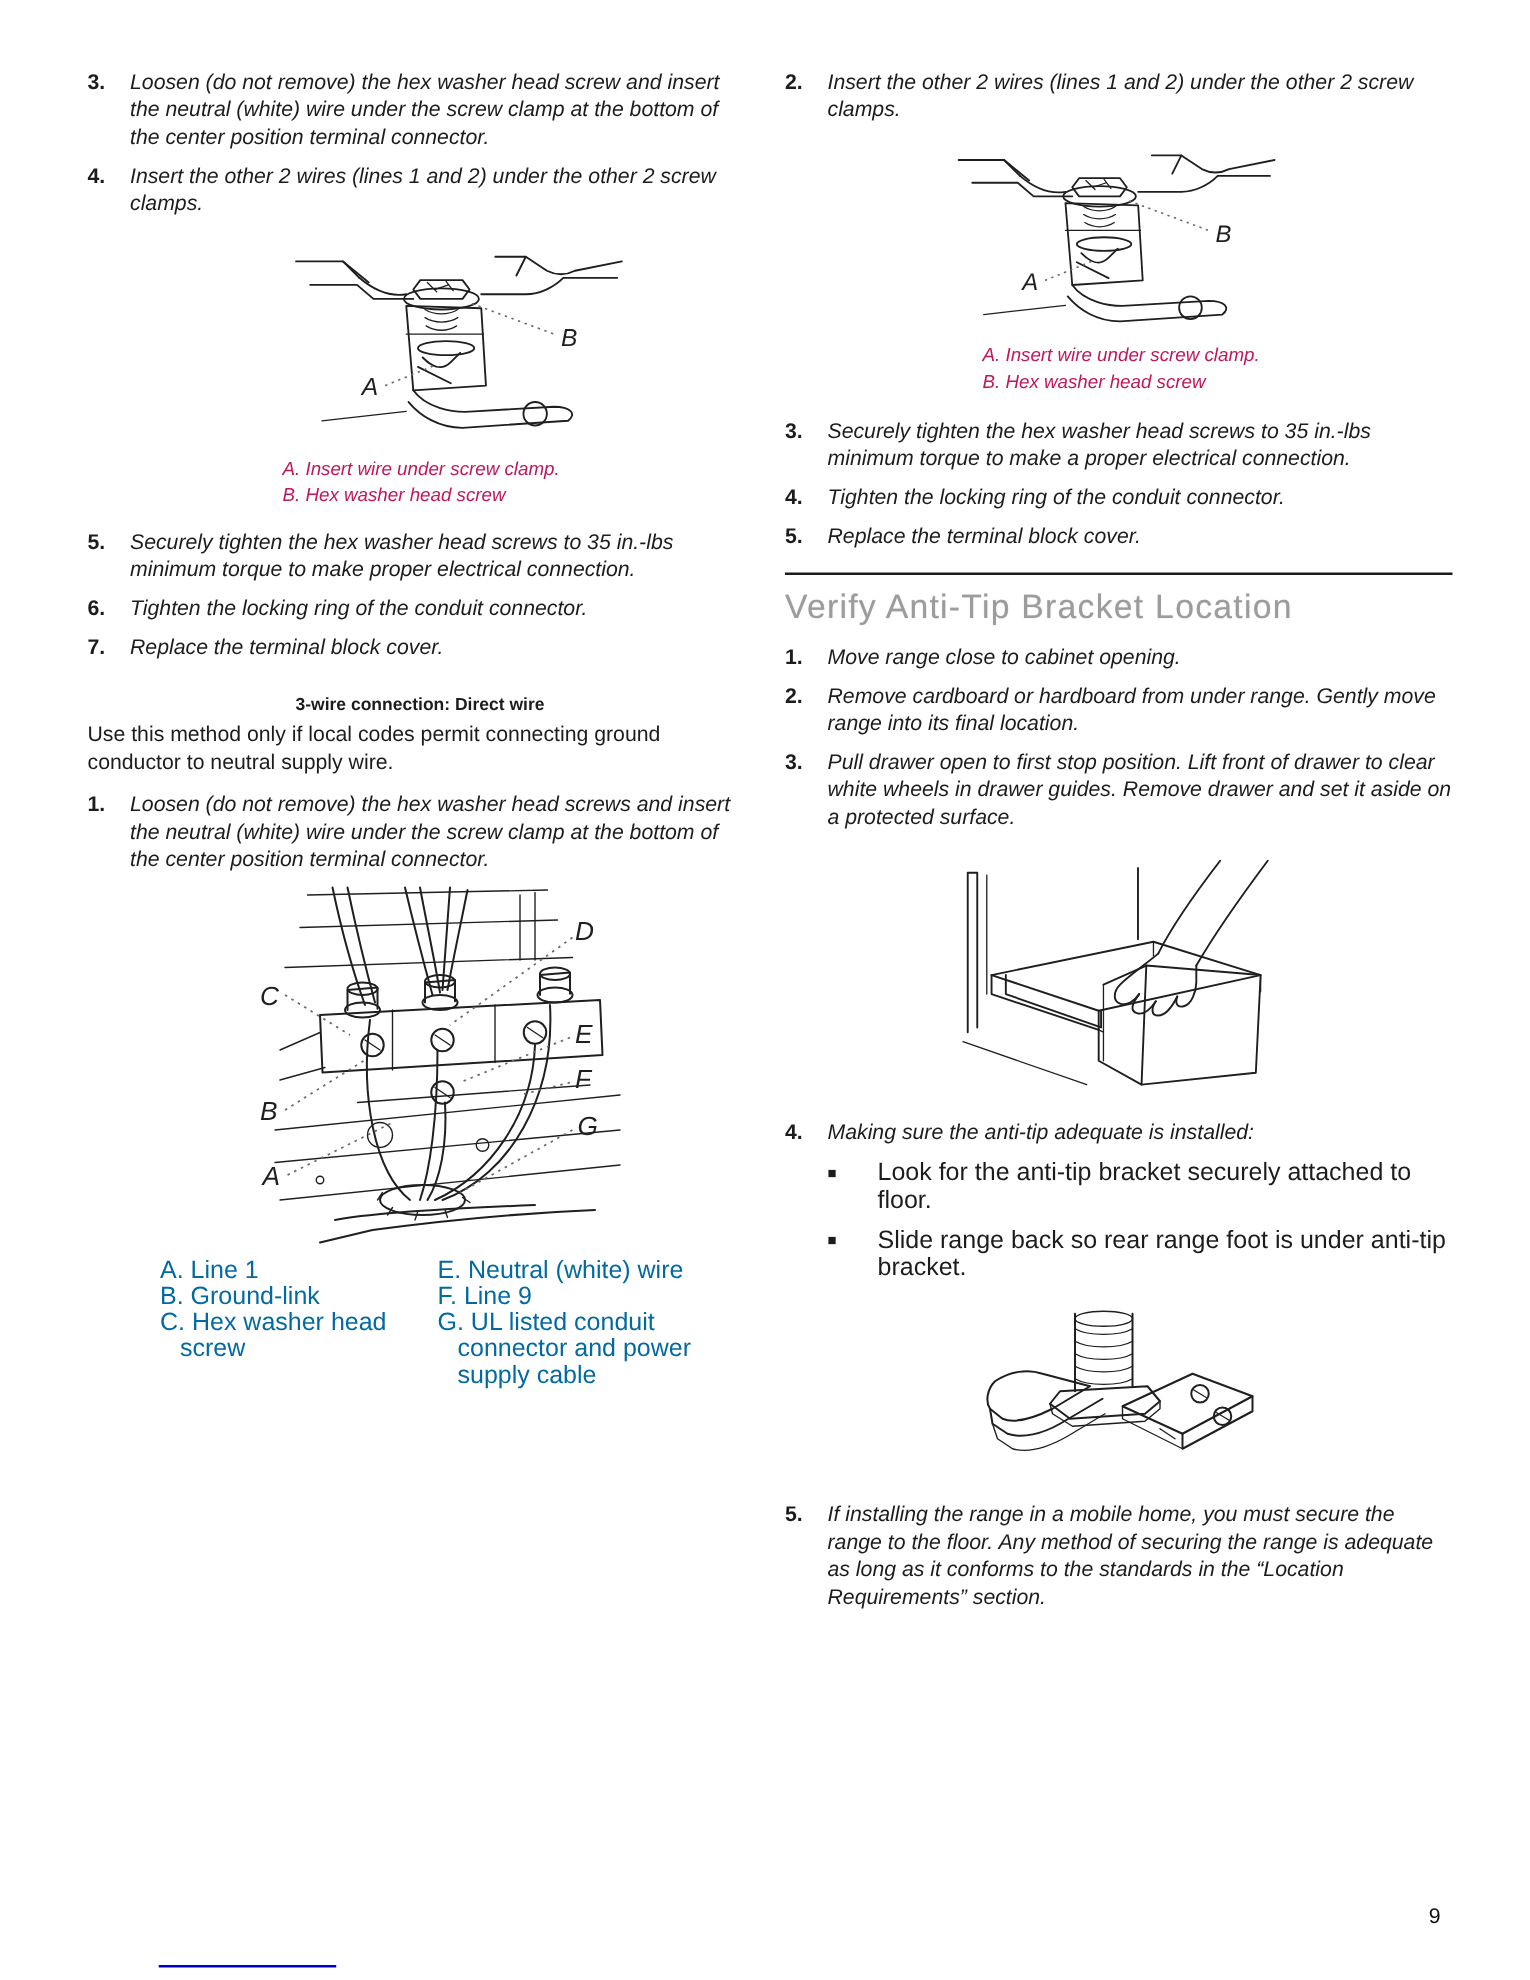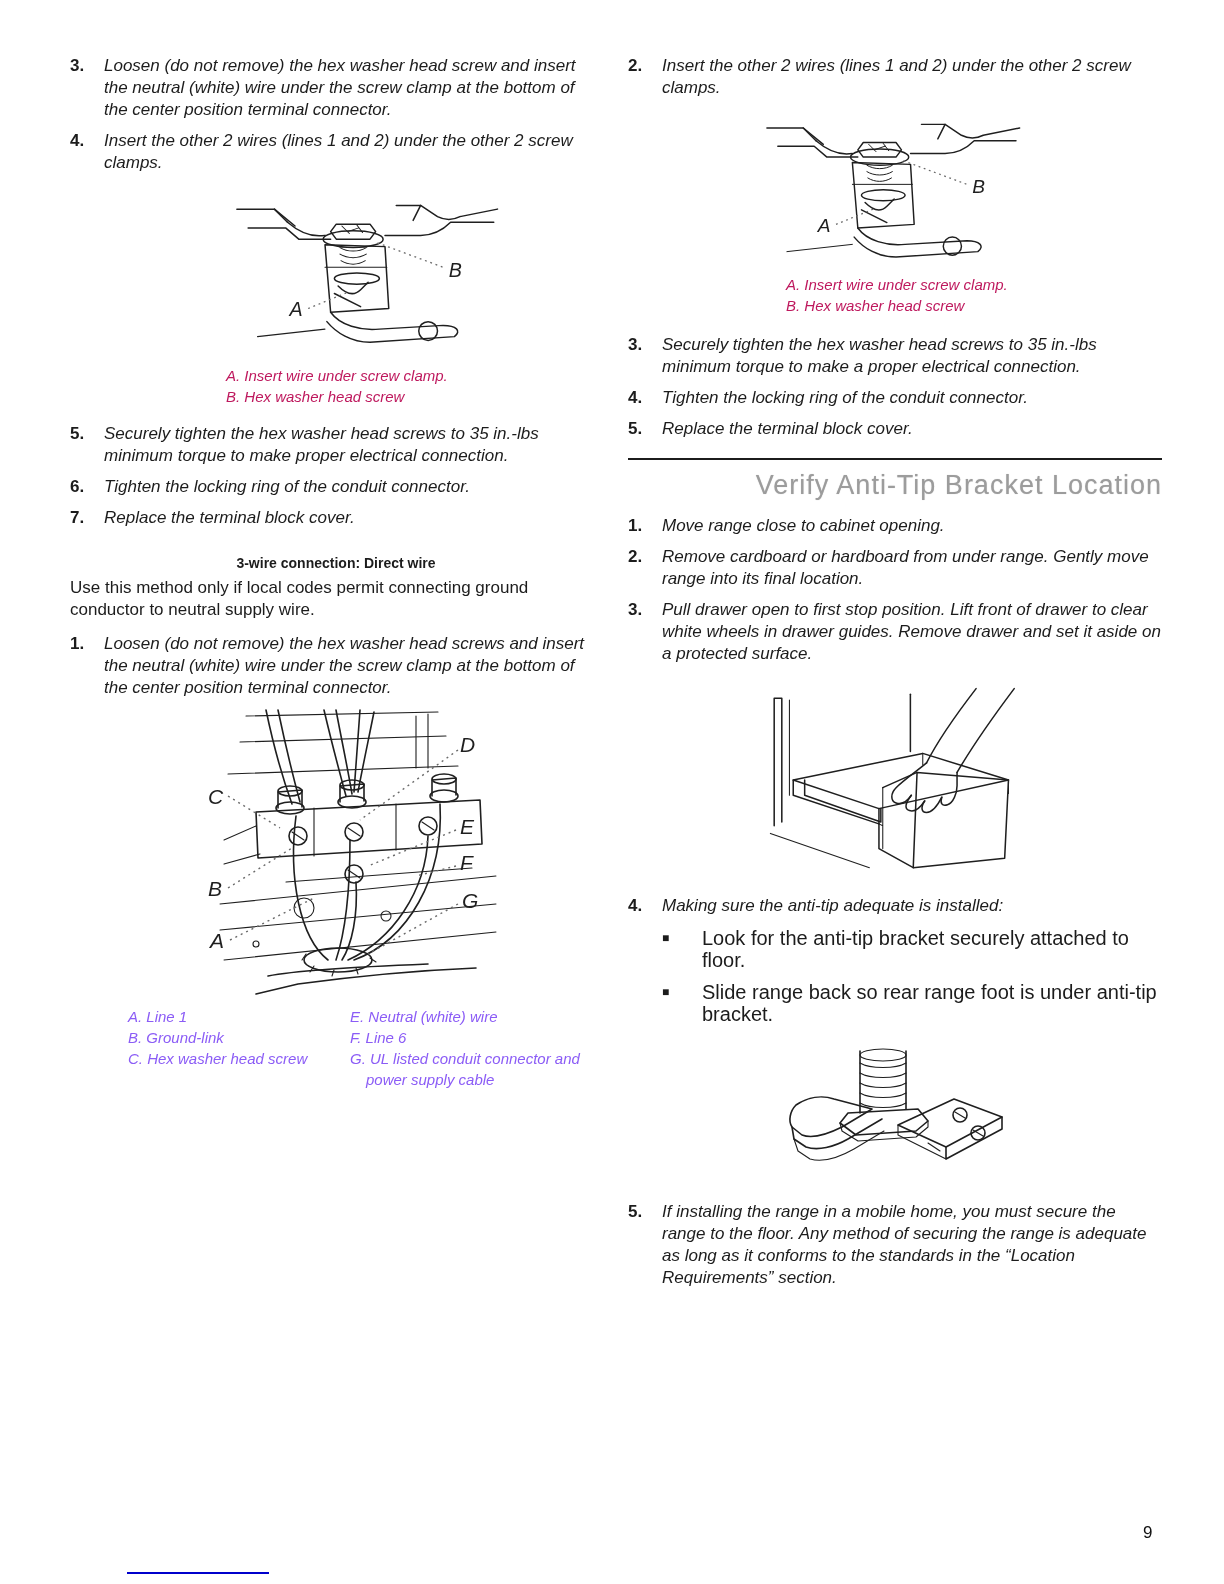--- a/index.html
+++ b/index.html
@@ -22,27 +22,27 @@
 
   .subheading{font-weight:bold;font-size:14px;margin:26px 0 6px 0;text-align:center;}
   .intro{font-size:17px;line-height:22px;margin:0 0 12px 0;}
 
   .fig{display:block;}
   .fig svg{display:block;}
   .fig-caption{font-style:italic;font-size:15px;line-height:21px;color:#be185d;}
   .fig-caption div{margin:0;}
 
   .legend-wrap{display:flex;margin-left:58px;margin-top:10px;}
-  .legend-col{font-style:italic;font-size:15px;line-height:21px;color:#8b5cf6;}
+  .legend-col{font-size:20px;line-height:21px;color:#0369a1;}
   .legend-col.first{width:222px;}
   .legend-col .hang{padding-left:16px;text-indent:-16px;}
 
   .rule{height:2px;background:#1c1c1c;border:none;margin:18px 0 10px 0;}
   .section-heading{
-    text-align:right;font-size:27px;letter-spacing:1px;
+    text-align:left;font-size:27px;letter-spacing:1px;
     color:#9c9c9c;text-shadow:0 0 1px #c9c9c9;
     margin:0 0 14px 0;font-weight:normal;
   }
 
   .page-number{position:absolute;left:1143px;top:1523px;font-size:17px;color:#111;}
   .footer-mark{position:absolute;left:127px;top:1572px;width:142px;height:2px;background:#0000cc;}
 
   svg .ln{fill:none;stroke:#1f1f1f;stroke-width:1.6;stroke-linecap:round;stroke-linejoin:round;}
   svg .thin{fill:none;stroke:#1f1f1f;stroke-width:1.1;stroke-linecap:round;stroke-linejoin:round;}
   svg .leader{fill:none;stroke:#6a6a6a;stroke-width:1.4;stroke-dasharray:2 4;}
@@ -191,21 +191,21 @@
   </div>
 
   <div class="legend-wrap">
     <div class="legend-col first">
       <div class="hang">A. Line 1</div>
       <div class="hang">B. Ground-link</div>
       <div class="hang">C. Hex washer head screw</div>
     </div>
     <div class="legend-col" style="width:250px;">
       <div class="hang">E. Neutral (white) wire</div>
-      <div class="hang">F. Line 6</div>
+      <div class="hang">F. Line 9</div>
       <div class="hang">G. UL listed conduit connector and power supply cable</div>
     </div>
   </div>
 </div>
 
 <div class="col col-right">
 
   <div class="step">
     <span class="num">2.</span>
     <span class="txt">Insert the other 2 wires (lines 1 and 2) under the other 2 screw clamps.</span>

